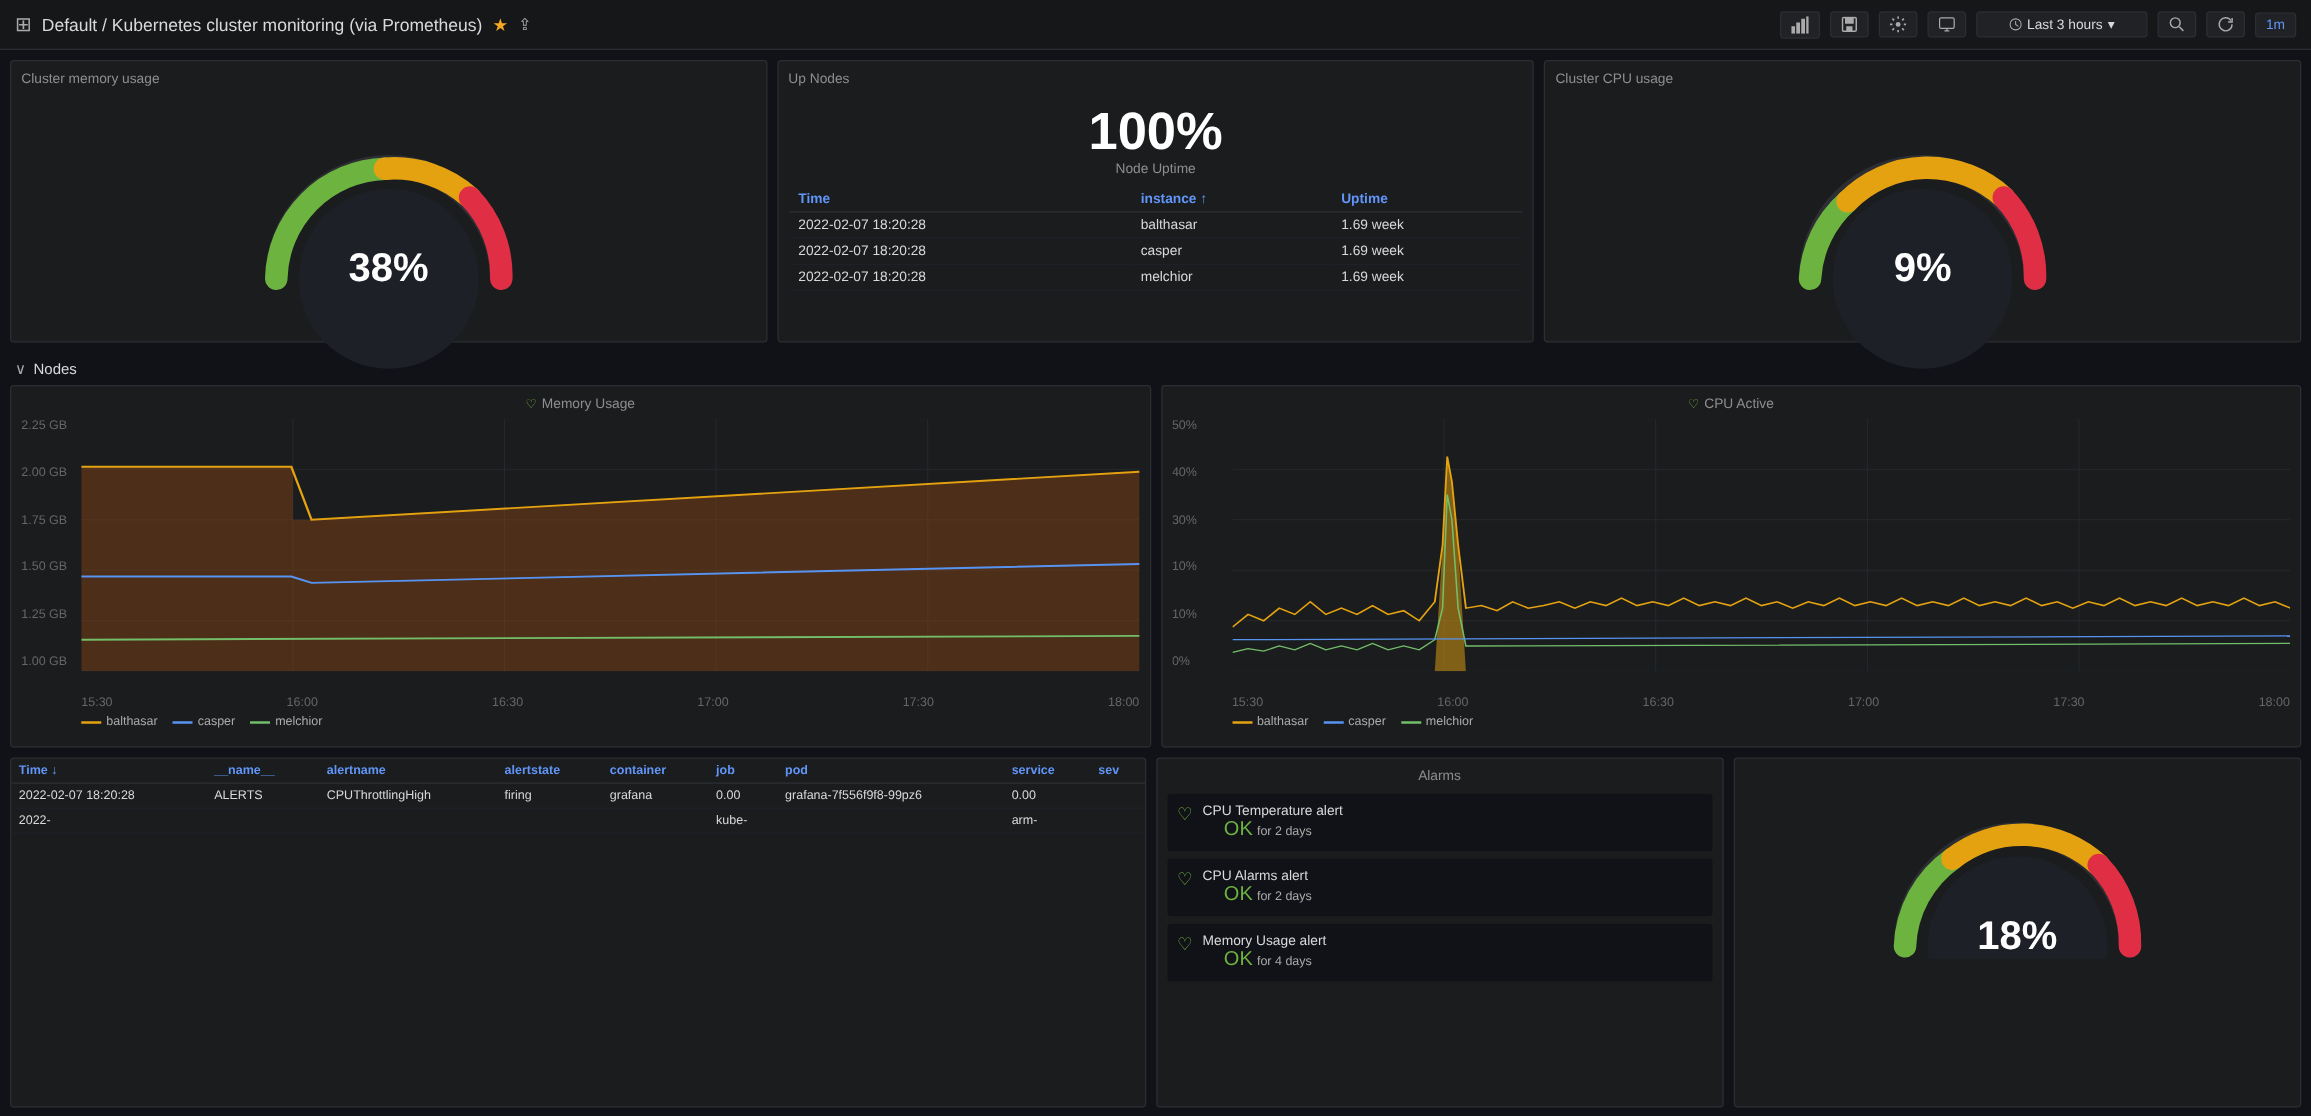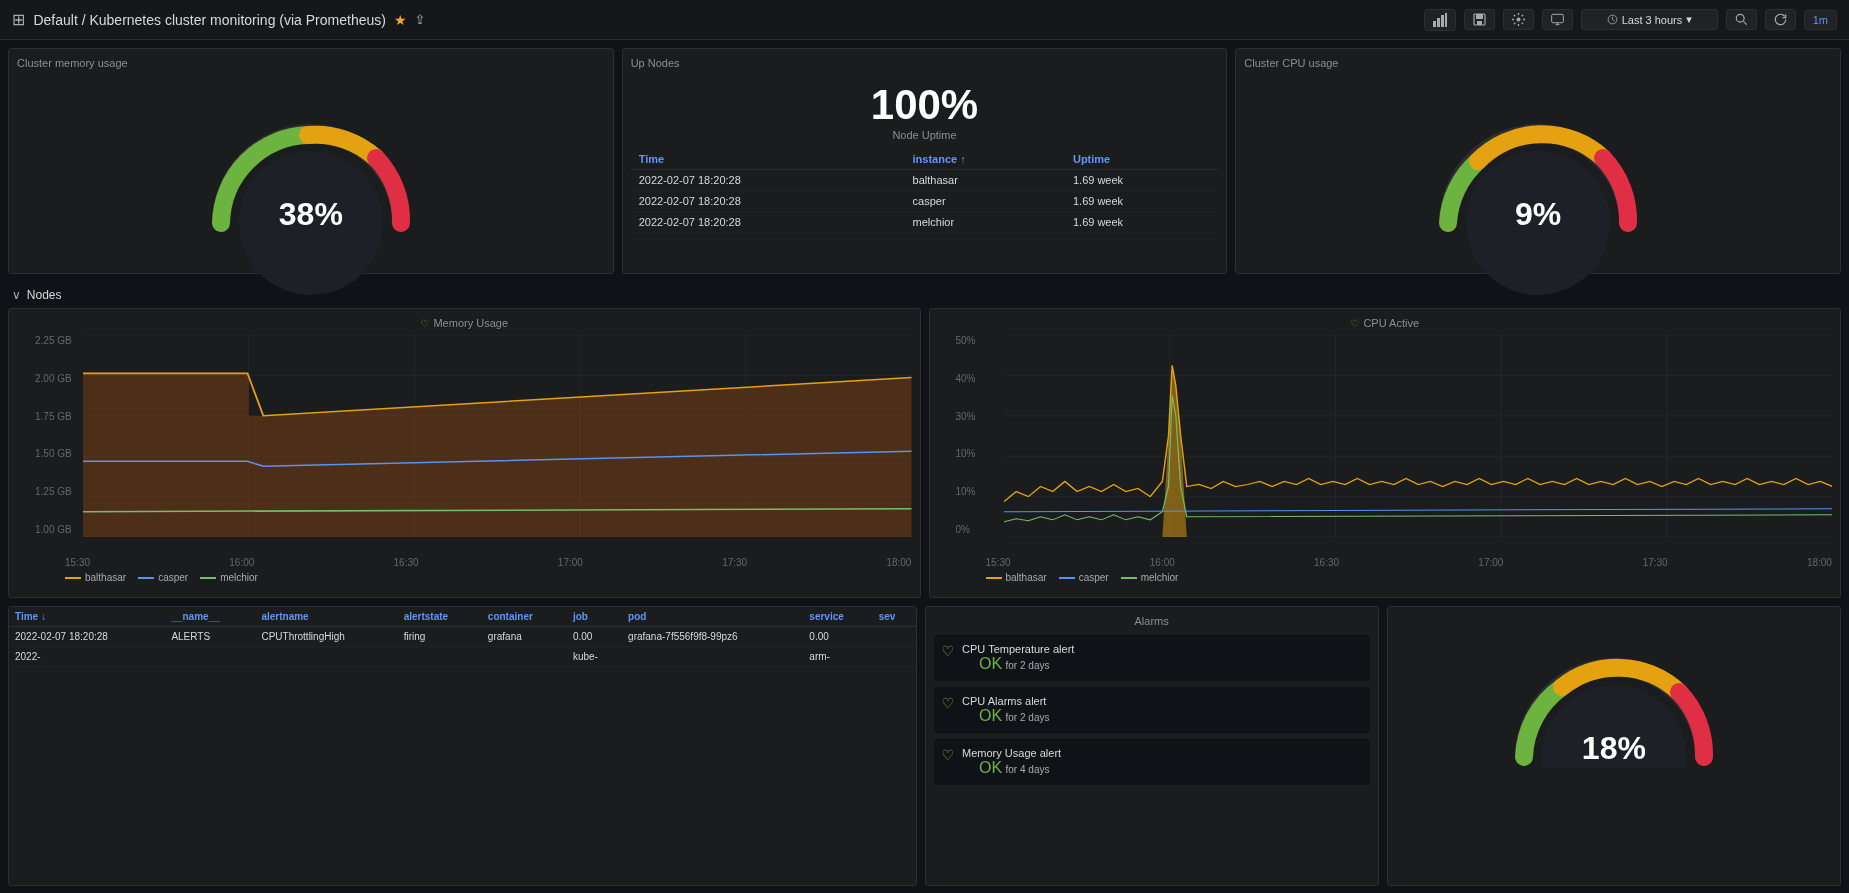--- a/index.html
+++ b/index.html
@@ -183,21 +183,20 @@
       display: flex;
       align-items: center;
       justify-content: center;
       gap: 4px;
     }
     .heart-icon { color: #6db33f; font-size: 10px; }
     .chart-area {
       position: relative;
       height: 220px;
       overflow: hidden;
-      margin-left: 18px;
     }
     .chart-canvas {
       width: 100%;
       height: 100%;
     }
     .y-axis {
       position: absolute;
       left: 0;
       top: 0;
       bottom: 20px;

